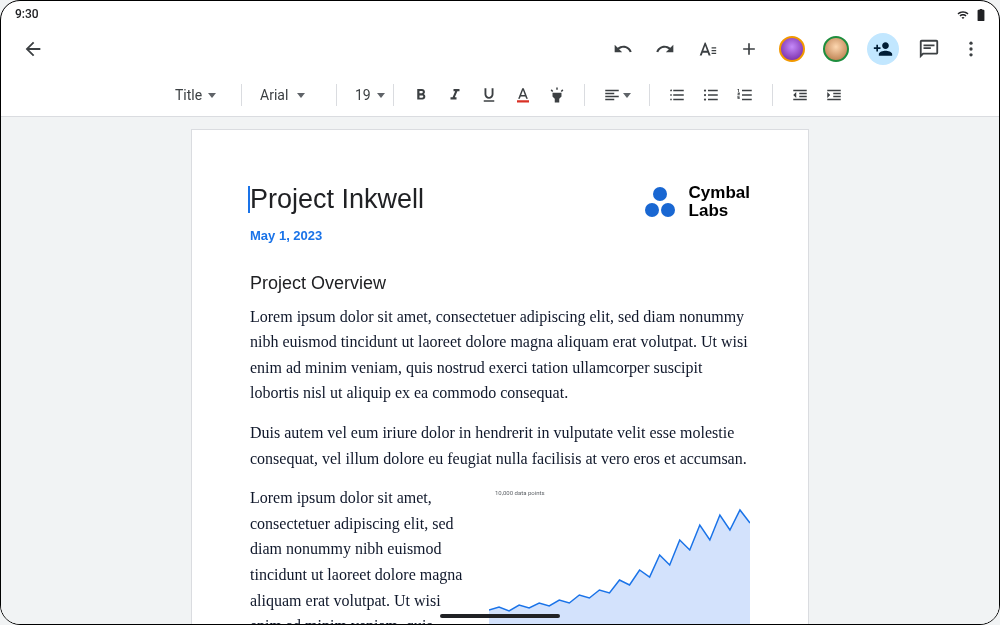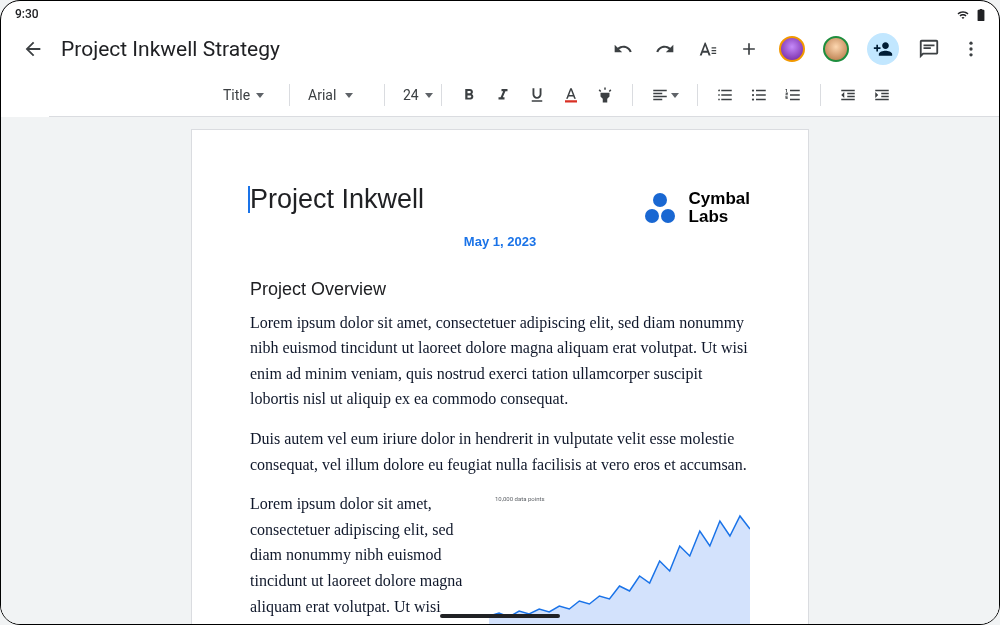--- a/index.html
+++ b/index.html
@@ -15,44 +15,44 @@
   .doc-title { font-size: 21px; color: #202124; font-weight: 400; flex: 0 0 auto; }
   .header-spacer { flex: 1; }
   .header-actions { display: flex; align-items: center; gap: 18px; }
   .icon-btn { width: 24px; height: 24px; display: flex; align-items: center; justify-content: center; cursor: pointer; color: #3c4043; }
   .avatar { width: 28px; height: 28px; border-radius: 50%; background: #ccc; border: 0; }
   .avatar.a1 { background: radial-gradient(circle at 50% 40%, #c58af9, #6a1b9a); border: 2px solid #f29900; width:26px; height:26px;}
   .avatar.a2 { background: radial-gradient(circle at 50% 40%, #fdd7b0, #b06f3e); border: 2px solid #1e8e3e; width:26px; height:26px;}
   .share-circle { width: 32px; height: 32px; border-radius: 50%; background: #c2e7ff; display:flex; align-items:center; justify-content:center; color:#001d35; }
 
   
-  .toolbar-wrap { border-top: 1px solid transparent; padding-left: 48px; }
+  .toolbar-wrap { border-top: 1px solid transparent; }
   .toolbar { display: flex; align-items: center; gap: 4px; padding: 6px 12px 10px 168px; border-bottom: 1px solid #dadce0; }
   .tb-sep { width: 1px; height: 22px; background: #dadce0; margin: 0 8px; }
   .tb-item { display: flex; align-items: center; gap: 6px; padding: 2px 6px; cursor: pointer; color: #3c4043; font-size: 14px; }
   .tb-item .caret { border-left: 4px solid transparent; border-right: 4px solid transparent; border-top: 5px solid #5f6368; }
   .tb-style-select { width: 60px; }
   .tb-font-select { width: 70px; gap: 9px; }
   .tb-size-select { width: 32px; }
   .tb-icon { width: 22px; height: 22px; display:flex; align-items:center; justify-content:center; cursor:pointer; color:#3c4043; margin: 0 4px;}
 
   
   .canvas { background: #f1f3f4; height: 520px; overflow: hidden; padding-top: 12px; }
   .page { width: 618px; margin: 0 auto; background: #fff; border: 1px solid #dadce0; padding: 54px 58px 0 58px; min-height: 800px; position: relative; }
   .doc-heading-row { display: flex; justify-content: space-between; align-items: flex-start; margin-bottom: 2px; }
   .doc-heading { font-family: 'Google Sans', Arial, sans-serif; font-size: 27px; font-weight: 400; color: #202124; position: relative; }
   .cursor-caret { position: absolute; left: -2px; top: 2px; bottom: 2px; width: 2px; background: #1a73e8; }
-  .logo-block { display: flex; align-items: center; gap: 8px; margin-top: 6px; justify-content: space-between; }
+  .logo-block { display: flex; align-items: center; gap: 8px; margin-top: 0; justify-content: space-between; }
   .logo-dots { position: relative; width: 36px; height: 30px; }
   .logo-dots .dot { position: absolute; width: 14px; height: 14px; border-radius: 50%; background: #1967d2; }
   .logo-dots .d1 { top: 0; left: 8px; }
   .logo-dots .d2 { bottom: 0; left: 0; }
   .logo-dots .d3 { bottom: 0; left: 16px; }
   .logo-text { font-family: 'Google Sans', Arial, sans-serif; font-weight: 700; font-size: 17px; line-height: 1.05; color: #000; }
-  .doc-date { color: #1a73e8; font-size: 13px; font-weight: 700; margin-top: 8px; margin-bottom: 30px; font-family: 'Google Sans', Arial; text-align: center; }
+  .doc-date { color: #1a73e8; font-size: 13px; font-weight: 700; margin-top: 8px; margin-bottom: 30px; font-family: 'Google Sans', Arial; }
   .section-h { font-family: 'Google Sans', Arial; font-size: 18px; font-weight: 500; color: #202124; margin-bottom: 10px; }
   .section-p { font-family: Liberation Serif, serif; font-size: 16px; line-height: 1.6; color: #0f172a; margin-bottom: 14px; }
   .market-row { display: flex; gap: 14px; }
   .market-row .section-p { flex: 0 0 225px; }
   .chart-box { flex: 1; height: 140px; position: relative; }
   .chart-box svg { width: 100%; height: 100%; }
   .chart-caption { position: absolute; top: 4px; left: 6px; font-size: 6px; color: #5f6368; }
 
   
   .nav-handle { position: absolute; bottom: 6px; left: 50%; transform: translateX(-50%); width: 120px; height: 4px; border-radius: 2px; background: #202124; }
@@ -72,21 +72,20 @@
       </svg>
   </span>
 </div>
 
 <div class="header">
   <div class="icon-btn">
     <svg width="22" height="22" viewBox="0 0 24 24">
         <path fill="#3c4043" d="M20 11H7.83l5.59-5.59L12 4l-8 8 8 8 1.41-1.41L7.83 13H20z"></path>
       </svg>
   </div>
-  <div class="doc-title">Project Inkwell Strategy</div>
   <div class="header-spacer"></div>
   <div class="header-actions">
     <div class="icon-btn">
       <svg width="20" height="20" viewBox="0 0 24 24">
           <path fill="#3c4043" d="M12.5 8c-2.65 0-5.05 1-6.9 2.6L2 7v9h9l-3.62-3.62c1.39-1.16 3.16-1.88 5.12-1.88 3.54 0 6.55 2.31 7.6 5.5l2.37-.78C21.08 11.03 17.15 8 12.5 8z"></path>
         </svg>
     </div>
     <div class="icon-btn">
       <svg width="20" height="20" viewBox="0 0 24 24">
           <path fill="#3c4043" d="M18.4 10.6C16.55 9 14.15 8 11.5 8c-4.65 0-8.58 3.03-9.96 7.22L3.9 16c1.05-3.19 4.06-5.5 7.6-5.5 1.95 0 3.73.72 5.12 1.88L13 16h9V7l-3.6 3.6z"></path>
@@ -131,21 +130,21 @@
     <span>Title</span>
     <span class="caret"></span>
   </div>
   <div class="tb-sep"></div>
   <div class="tb-item tb-font-select">
     <span>Arial</span>
     <span class="caret"></span>
   </div>
   <div class="tb-sep"></div>
   <div class="tb-item tb-size-select">
-    <span>24</span>
+    <span>19</span>
     <span class="caret"></span>
   </div>
   <div class="tb-sep"></div>
   <div class="tb-icon">
         <svg width="18" height="18" viewBox="0 0 24 24">
           <path fill="#3c4043" d="M15.6 10.79c.97-.67 1.65-1.77 1.65-2.79 0-2.26-1.75-4-4-4H7v14h7.04c2.09 0 3.71-1.7 3.71-3.79 0-1.52-.86-2.82-2.15-3.42zM10 6.5h3c.83 0 1.5.67 1.5 1.5s-.67 1.5-1.5 1.5h-3v-3zm3.5 9H10v-3h3.5c.83 0 1.5.67 1.5 1.5s-.67 1.5-1.5 1.5z"></path>
         </svg>
       </div>
   <div class="tb-icon">
         <svg width="18" height="18" viewBox="0 0 24 24">

